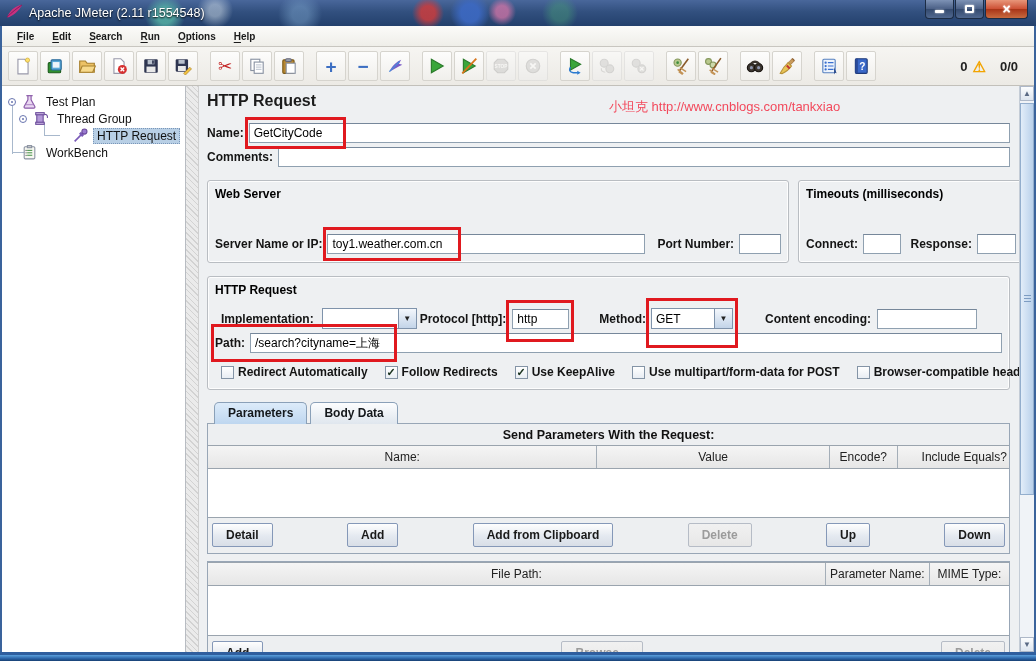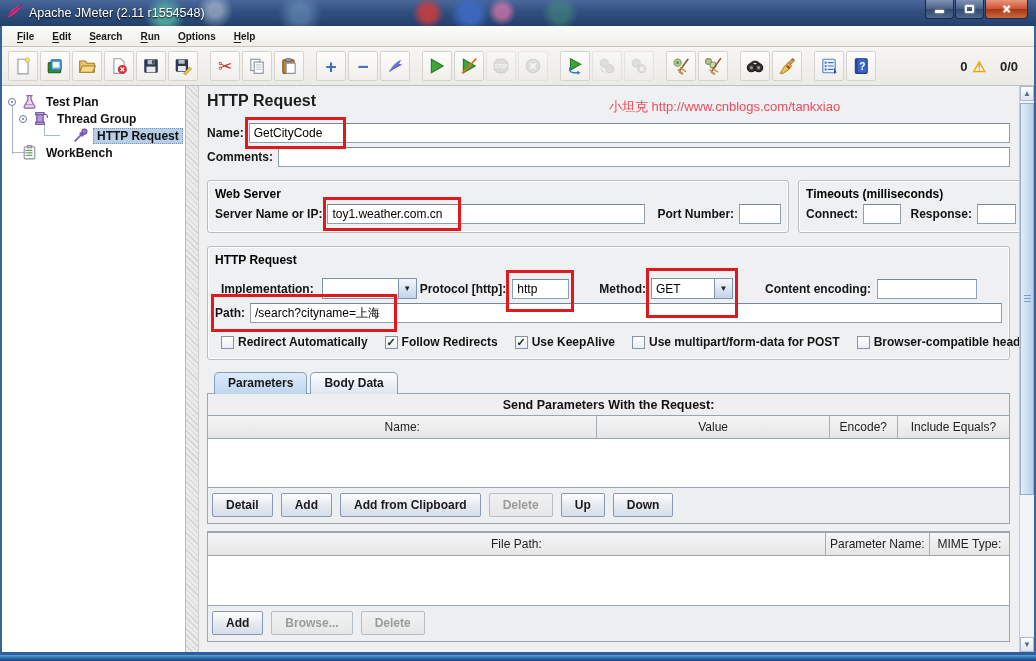--- a/index.html
+++ b/index.html
@@ -48,21 +48,21 @@
   .tb-sep { width:10px; }
   .tb-counts { margin-left:auto; display:flex; align-items:center; font-size:13px; font-weight:bold; color:#222; }
   .warn-icon { color:#f2a400; font-size:15px; margin:0 14px 0 5px; }
   .g { line-height:1; }
 
   
   .content { height:566px; display:flex; background:#eef0f2; }
 
   .tree-panel { width:184px; background:#fff; border-right:1px solid #b8bcc2; position:relative; padding-top:7px; font-size:12px; }
   .tree-row { height:17px; display:flex; align-items:center; cursor:default; position:relative; }
-  .tree-label { padding:1px 4px; color:#111; white-space:nowrap;font-weight:bold; }
+  .tree-label { padding:1px 4px; color:#111; white-space:nowrap; }
   .tree-row.sel .tree-label { background:#b8cfe5; border:1px dotted #7a96b8; padding:0 3px; }
   .knob { width:8px; height:8px; border:1px solid #6a76b0; border-radius:50%; background:#fff; margin-right:5px; flex:none; position:relative; }
   .knob::after { content:""; position:absolute; left:2px; top:2px; width:2px; height:2px; background:#6a76b0; border-radius:50%; }
   .tree-ico { width:17px; height:17px; margin-right:4px; flex:none; }
   .tline { position:absolute; background:none; border-left:1px solid #a8b8cc; }
   .tline.h { border-left:none; border-top:1px solid #a8b8cc; }
 
   .splitter { width:13px; background:#ebebeb; border-right:1px solid #cfcfcf;
     background-image:repeating-linear-gradient(45deg,#d2d2d2 0 1px,transparent 1px 4px); }
 
@@ -78,21 +78,21 @@
             background:repeating-linear-gradient(#7d9cc2 0 1px,transparent 1px 3px); }
 
   
   .hdr-row { position:relative; height:26px; }
   .page-title { font-size:16px; font-weight:bold; color:#1c1c1c; }
   .watermark { position:absolute; left:402px; top:6px; font-size:13px; color:#f2495c; white-space:nowrap; }
 
   .lb { font-weight:bold; font-size:12px; color:#141414; white-space:nowrap; }
   .tf { background:#fff; border:1px solid #8fa0b0; border-top-color:#76879a; height:20px; font-size:12px;
         display:flex; align-items:center; padding:0 4px; overflow:hidden; white-space:nowrap; }
-  .row { display:flex; align-items:center; }
+  .row { display:flex; align-items:center;margin-top:30px; }
   .grow { flex:1; }
 
   .combo { display:flex; height:21px; border:1px solid #7f93ab; background:#fff; }
   .combo .cval { flex:1; font-size:12px; display:flex; align-items:center; padding:0 4px; }
   .combo .cbtn { width:18px; background:linear-gradient(#f3f7fc,#c3d4e8); border-left:1px solid #7f93ab;
                  display:flex; align-items:center; justify-content:center; font-size:8px; color:#222; }
 
   .grp { border:1px solid #b9bdc2; border-radius:3px; box-shadow:inset 0 0 0 1px #fdfdfd; padding:3px 7px 8px; }
   .grp .legend { font-weight:bold; font-size:12px; padding:0 3px; margin:-11px 0 3px -3px; background:#eef0f2; display:inline-block; }
 
@@ -104,21 +104,21 @@
          border:1px solid #8aa0b8; border-bottom:none; border-radius:5px 5px 0 0;
          background:linear-gradient(#fcfdfe,#dfe6ee); margin-right:3px; position:relative; top:1px; }
   .tab.sel { background:linear-gradient(#dcebfa,#bed6ef); }
 
   .sect { border:1px solid #98a6b6; background:#edeff1; }
   .sect-title { text-align:center; font-weight:bold; font-size:12.5px; padding:4px 0 3px; color:#111; }
   .thead { display:flex; border-top:1px solid #9aa4ae; border-bottom:1px solid #9aa4ae; background:linear-gradient(#f5f5f5,#e6e6e6); }
   .th { font-size:12px; color:#222; text-align:center; padding:4px 2px; overflow:hidden; white-space:nowrap; }
   .th + .th { border-left:1px solid #a4aeb8; }
   .tbody { background:#fff; border-bottom:1px solid #9aa4ae; }
-  .btnrow { display:flex; justify-content:flex-start; align-items:center; padding:5px 0 6px; }
+  .btnrow { display:flex; justify-content:space-between; align-items:center; padding:5px 0 6px; }
   .btn { font-size:12px; font-weight:bold; color:#1a1a1a; padding:4px 13px; margin:0 4px;
          border:1px solid #8598b8; border-radius:2px; background:linear-gradient(#fefefe,#e4e9f0 55%,#d8dee7); cursor:default; white-space:nowrap;}
   .btn.dis { color:#9b9b9b; border-color:#b6bcc6; background:linear-gradient(#f1f1f1,#e7e7e7); }
 
   .anno { position:absolute; border:3px solid #e0191f; pointer-events:none; z-index:9; }
   .relw { position:relative; }
 </style>
 </head>
 <body>
 
@@ -533,21 +533,21 @@
         </div>
 
         <div style="margin:11px 0 0 7px;" id="tab-bar"><span class="tab sel">Parameters</span><span class="tab">Body Data</span></div>
 
         <div class="sect">
           <div class="sect-title">Send Parameters With the Request:</div>
           <div class="thead" id="params-head">
               <div class="th" style="width: 48.5%;">Name:</div>
               <div class="th" style="width: 29%;">Value</div>
               <div class="th" style="width: 8.5%;">Encode?</div>
-              <div class="th" style="width: 14%;">Include Equals?</div>
+              <div class="th" style="width: 14%; text-align: right;">Include Equals?</div>
             </div>
           <div class="tbody" style="height:49px;"></div>
           <div class="btnrow" id="params-buttons">
               <div class="btn">Detail</div>
               <div class="btn">Add</div>
               <div class="btn">Add from Clipboard</div>
               <div class="btn dis">Delete</div>
               <div class="btn">Up</div>
               <div class="btn">Down</div>
             </div>

